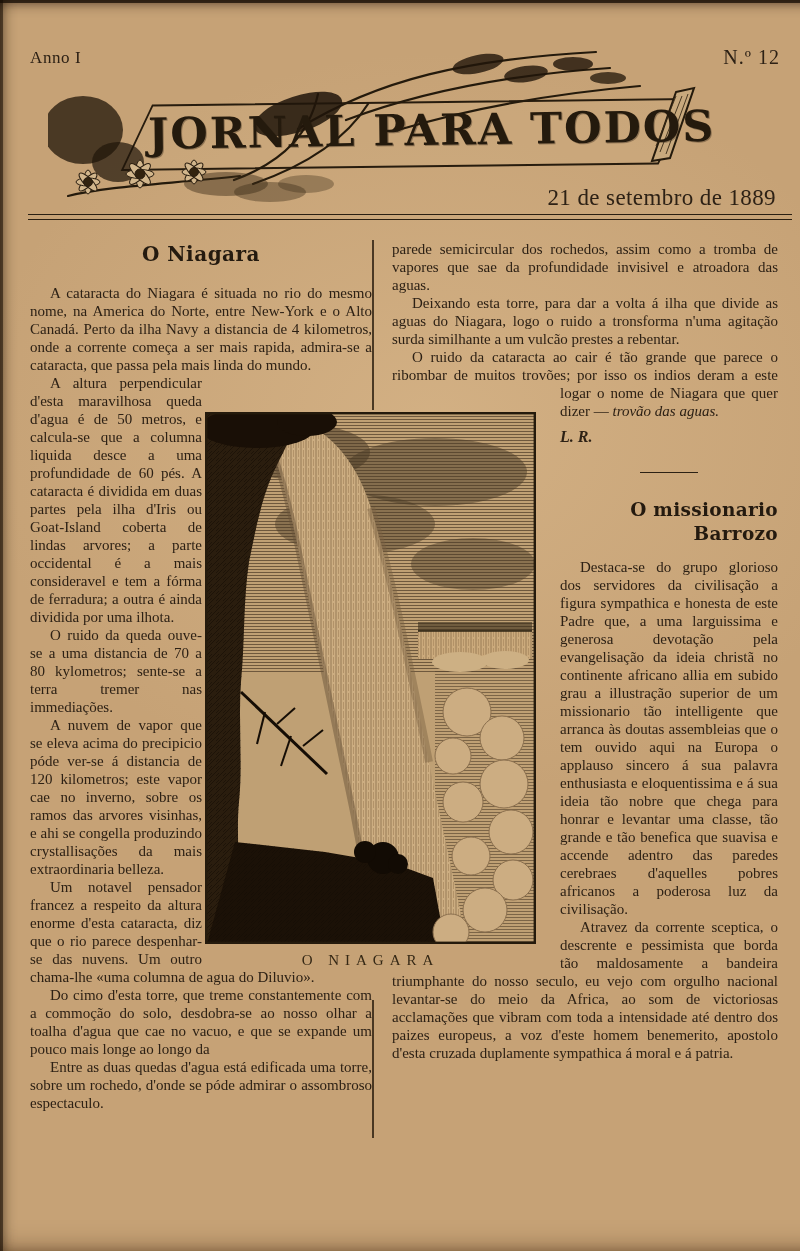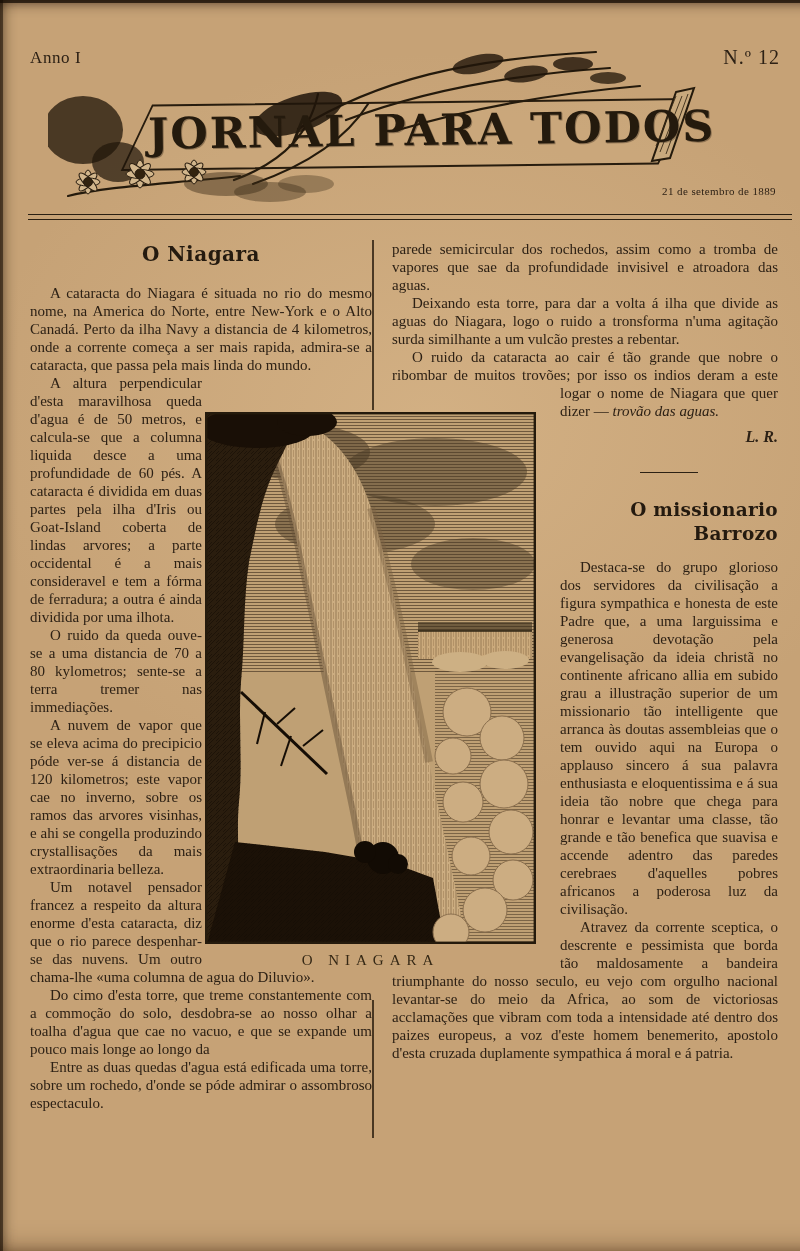--- a/index.html
+++ b/index.html
@@ -30,37 +30,37 @@
     border:2.5px solid #271c0e;background:rgba(209,177,132,.25);
     transform:rotate(-.7deg) skewX(-26deg);transform-origin:top right;z-index:1;
   }
   .masthead{
     position:absolute;left:148px;top:100px;width:540px;text-align:center;z-index:3;
     font-family:"DejaVu Serif", serif;font-weight:bold;font-size:43px;line-height:60px;
     letter-spacing:2px;color:#241a0d;transform:rotate(-.8deg);
     text-shadow:1px 1px 0 rgba(36,26,13,.35);white-space:nowrap;
   }
   .ornament{position:absolute;left:48px;top:34px;z-index:2;}
-  .date{position:absolute;right:44px;top:185px;font-size:11px;letter-spacing:.4px;}
+  .date{position:absolute;right:44px;top:185px;font-size:23px;letter-spacing:.4px;}
   .hrule{position:absolute;left:28px;top:214px;width:764px;height:3.5px;
     border-top:1.7px solid #2a1f12;border-bottom:1.7px solid #2a1f12;}
   
   .col{position:absolute;top:240px;font-size:15px;line-height:18px;text-align:justify;
     hyphens:auto;overflow-wrap:break-word;color:#2d2115;}
   .colL{left:30px;width:342px;}
   .colR{left:392px;width:386px;}
   .col p{margin:0;}
   .col p.ind{text-indent:20px;}
   h2.art{font-family:"DejaVu Serif", serif;font-weight:bold;font-size:20px;line-height:24px;
     text-align:center;letter-spacing:.5px;margin:2px 0 18px;color:#241a0f;text-indent:0;}
   h2.art2{font-family:"DejaVu Serif", serif;font-weight:bold;font-size:18.5px;line-height:24px;
     text-align:right;letter-spacing:.3px;margin:0 0 12px;color:#241a0f;text-indent:0;}
   .sp-r{float:right;width:170px;height:585px;}
   .sp-l{float:left;width:168px;height:585px;}
-  .sig{text-align:right;font-weight:bold;font-style:italic;font-size:16px;
+  .sig{text-align:left;font-weight:bold;font-style:italic;font-size:16px;
     margin:8px 0 4px;padding-left:26px;text-indent:0;}
   .sepwrap{text-align:center;margin:16px 0 18px;text-indent:0;}
   .sep{display:inline-block;width:58px;border-top:1.7px solid #2c2114;vertical-align:middle;}
   .divider{position:absolute;left:372px;width:1.6px;background:rgba(50,36,20,.85);z-index:1;}
   
   .figure{position:absolute;left:205px;top:412px;width:331px;height:532px;z-index:4;}
   .caption{position:absolute;left:205px;top:952px;width:331px;text-align:center;z-index:4;
     font-size:15px;letter-spacing:6px;color:#33261474;color:#352815;}
 </style>
 </head>
@@ -143,21 +143,21 @@
     <p class="ind">O ruido da queda ouve-se a uma distancia de 70 a 80 kylometros; sente-se a terra tremer nas immediações.</p>
     <p class="ind">A nuvem de vapor que se eleva acima do precipicio póde ver-se á distancia de 120 kilometros; este vapor cae no inverno, sobre os ramos das arvores visinhas, e ahi se congella produzindo crystallisações da mais extraordinaria belleza.</p>
     <p class="ind">Um notavel pensador francez a respeito da altura enorme d'esta cataracta, diz que o rio parece despenhar-se das nuvens. Um outro chama-lhe «uma columna de agua do Diluvio».</p>
     <p class="ind">Do cimo d'esta torre, que treme constantemente com a commoção do solo, desdobra-se ao nosso olhar a toalha d'agua que cae no vacuo, e que se expande um pouco mais longe ao longo da</p>
     <p class="ind">Entre as duas quedas d'agua está edificada uma torre, sobre um rochedo, d'onde se póde admirar o assombroso espectaculo.</p>
   </div>
 
   <div class="col colR">
     <p>parede semicircular dos rochedos, assim como a tromba de vapores que sae da profundidade invisivel e atroadora das aguas.</p>
     <p class="ind">Deixando esta torre, para dar a volta á ilha que divide as aguas do Niagara, logo o ruido a tronsforma n'uma agitação surda similhante a um vulcão prestes a rebentar.</p>
-    <p class="ind"><span>O ruido da cataracta ao cair é tão grande que nobre o ribombar de muitos trovões; por isso os</span> <span class="sp-l"></span><span>indios deram a este logar o nome de Niagara que quer dizer —</span> <i>trovão das aguas.</i></p>
+    <p class="ind"><span>O ruido da cataracta ao cair é tão grande que parece o ribombar de muitos trovões; por isso os</span> <span class="sp-l"></span><span>indios deram a este logar o nome de Niagara que quer dizer —</span> <i>trovão das aguas.</i></p>
     <div class="sig">L. R.</div>
     <div class="sepwrap"><span class="sep"></span></div>
     <h2 class="art2">O missionario Barrozo</h2>
     <p class="ind">Destaca-se do grupo glorioso dos servidores da civilisação a figura sympathica e honesta de este Padre que, a uma larguissima e generosa devotação pela evangelisação da ideia christã no continente africano allia em subido grau a illustração superior de um missionario tão intelligente que arranca às doutas assembleias que o tem ouvido aqui na Europa o applauso sincero á sua palavra enthusiasta e eloquentissima e á sua ideia tão nobre que chega para honrar e levantar uma classe, tão grande e tão benefica que suavisa e accende adentro das paredes cerebraes d'aquelles pobres africanos a poderosa luz da civilisação.</p>
     <p class="ind">Atravez da corrente sceptica, o descrente e pessimista que borda tão maldosamente a bandeira triumphante do nosso seculo, eu vejo com orgulho nacional levantar-se do meio da Africa, ao som de victoriosas acclamações que vibram com toda a intensidade até dentro dos paizes europeus, a voz d'este homem benemerito, apostolo d'esta cruzada duplamente sympathica á moral e á patria.</p>
   </div>
 
   <svg class="figure" viewBox="0 0 331 532">
     <defs>
       <pattern id="skyh" width="4" height="3" patternUnits="userSpaceOnUse">

